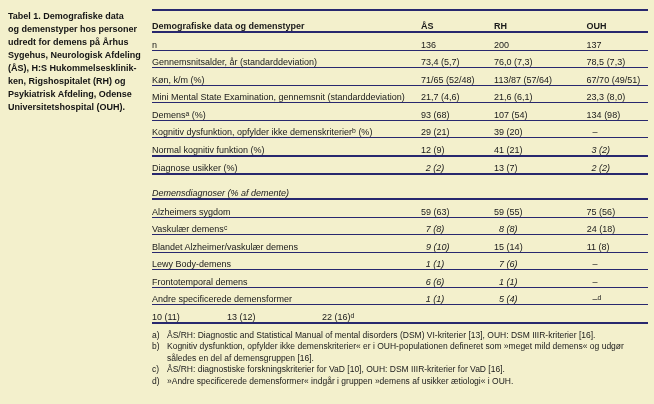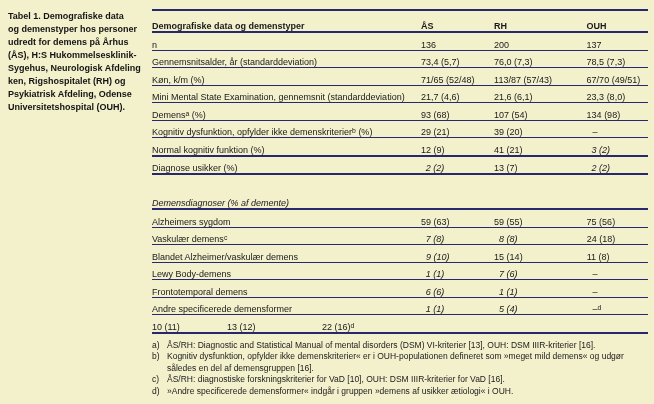--- a/index.html
+++ b/index.html
@@ -39,21 +39,21 @@
     border-top:2px solid var(--line);
     border-bottom:2.5px solid var(--line);
     font-weight:bold;
   }
   .drow{
     height:16.5px;
     border-bottom:1.5px solid var(--line);
   }
   .drow.tb{border-bottom:2.5px solid var(--line);}
   .sec2-header{
-    margin-top:20px;
+    margin-top:10px;
     height:13px;
     border-bottom:2px solid var(--line);
     font-style:italic;
   }
   .pad1{padding-left:5px;font-style:italic;}
   .dash{padding-left:6px;}
   sup{font-size:6.8px;line-height:0;vertical-align:2px;}
   
   .footnotes{
     margin-top:6px;
@@ -64,22 +64,22 @@
   .fn-text{flex:1;}
 </style>
 </head>
 <body>
 
 <div class="page">
   <div class="caption" id="caption">
       <div>Tabel 1.  Demografiske data</div>
       <div>og demenstyper hos personer</div>
       <div>udredt for demens på Århus</div>
+      <div>Sygehus, Neurologisk Afdeling</div>
       <div>(ÅS), H:S Hukommelsesklinik-</div>
-      <div>Sygehus, Neurologisk Afdeling</div>
       <div>ken, Rigshospitalet (RH) og</div>
       <div>Psykiatrisk Afdeling, Odense</div>
       <div>Universitetshospital (OUH).</div>
     </div>
 
   <div class="table-area">
     <div class="trow thead">
       <div class="c label">Demografiske data og demenstyper</div>
       <div class="c v as">ÅS</div>
       <div class="c v rh">RH</div>
@@ -95,21 +95,21 @@
         </div>
         <div class="trow drow">
           <div class="c label">Gennemsnitsalder, år (standarddeviation)</div>
           <div class="c v as">73,4 (5,7)</div>
           <div class="c v rh">76,0 (7,3)</div>
           <div class="c v ouh">78,5 (7,3)</div>
         </div>
         <div class="trow drow">
           <div class="c label">Køn, k/m (%)</div>
           <div class="c v as">71/65 (52/48)</div>
-          <div class="c v rh">113/87 (57/43)</div>
+          <div class="c v rh">113/87 (57/64)</div>
           <div class="c v ouh">67/70 (49/51)</div>
         </div>
         <div class="trow drow">
           <div class="c label">Mini Mental State Examination, gennemsnit (standarddeviation)</div>
           <div class="c v as">21,7 (4,6)</div>
           <div class="c v rh">21,6 (6,1)</div>
           <div class="c v ouh">23,3 (8,0)</div>
         </div>
         <div class="trow drow">
           <div class="c label">Demens<sup>a</sup> (%)</div>

